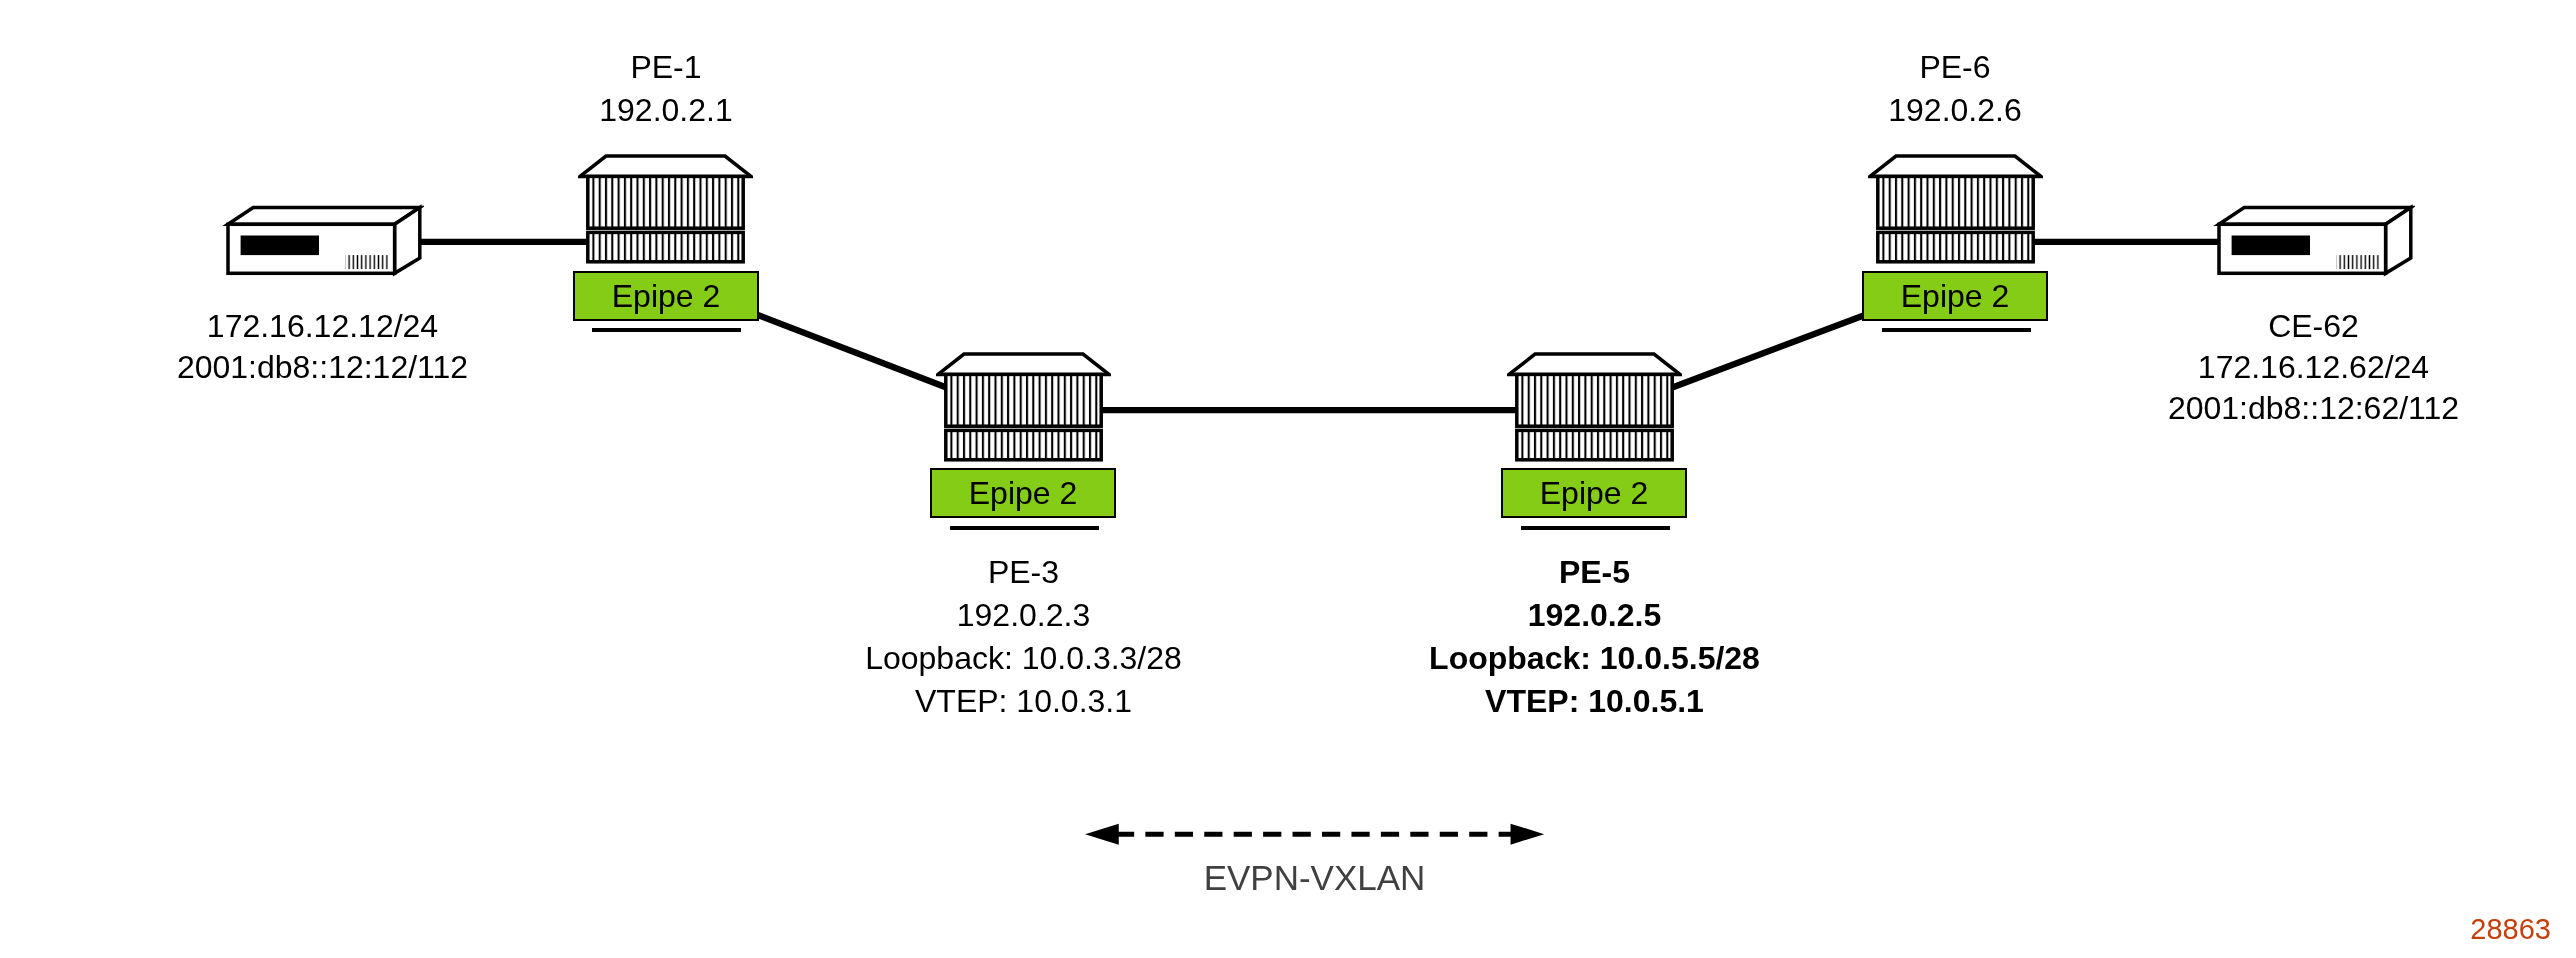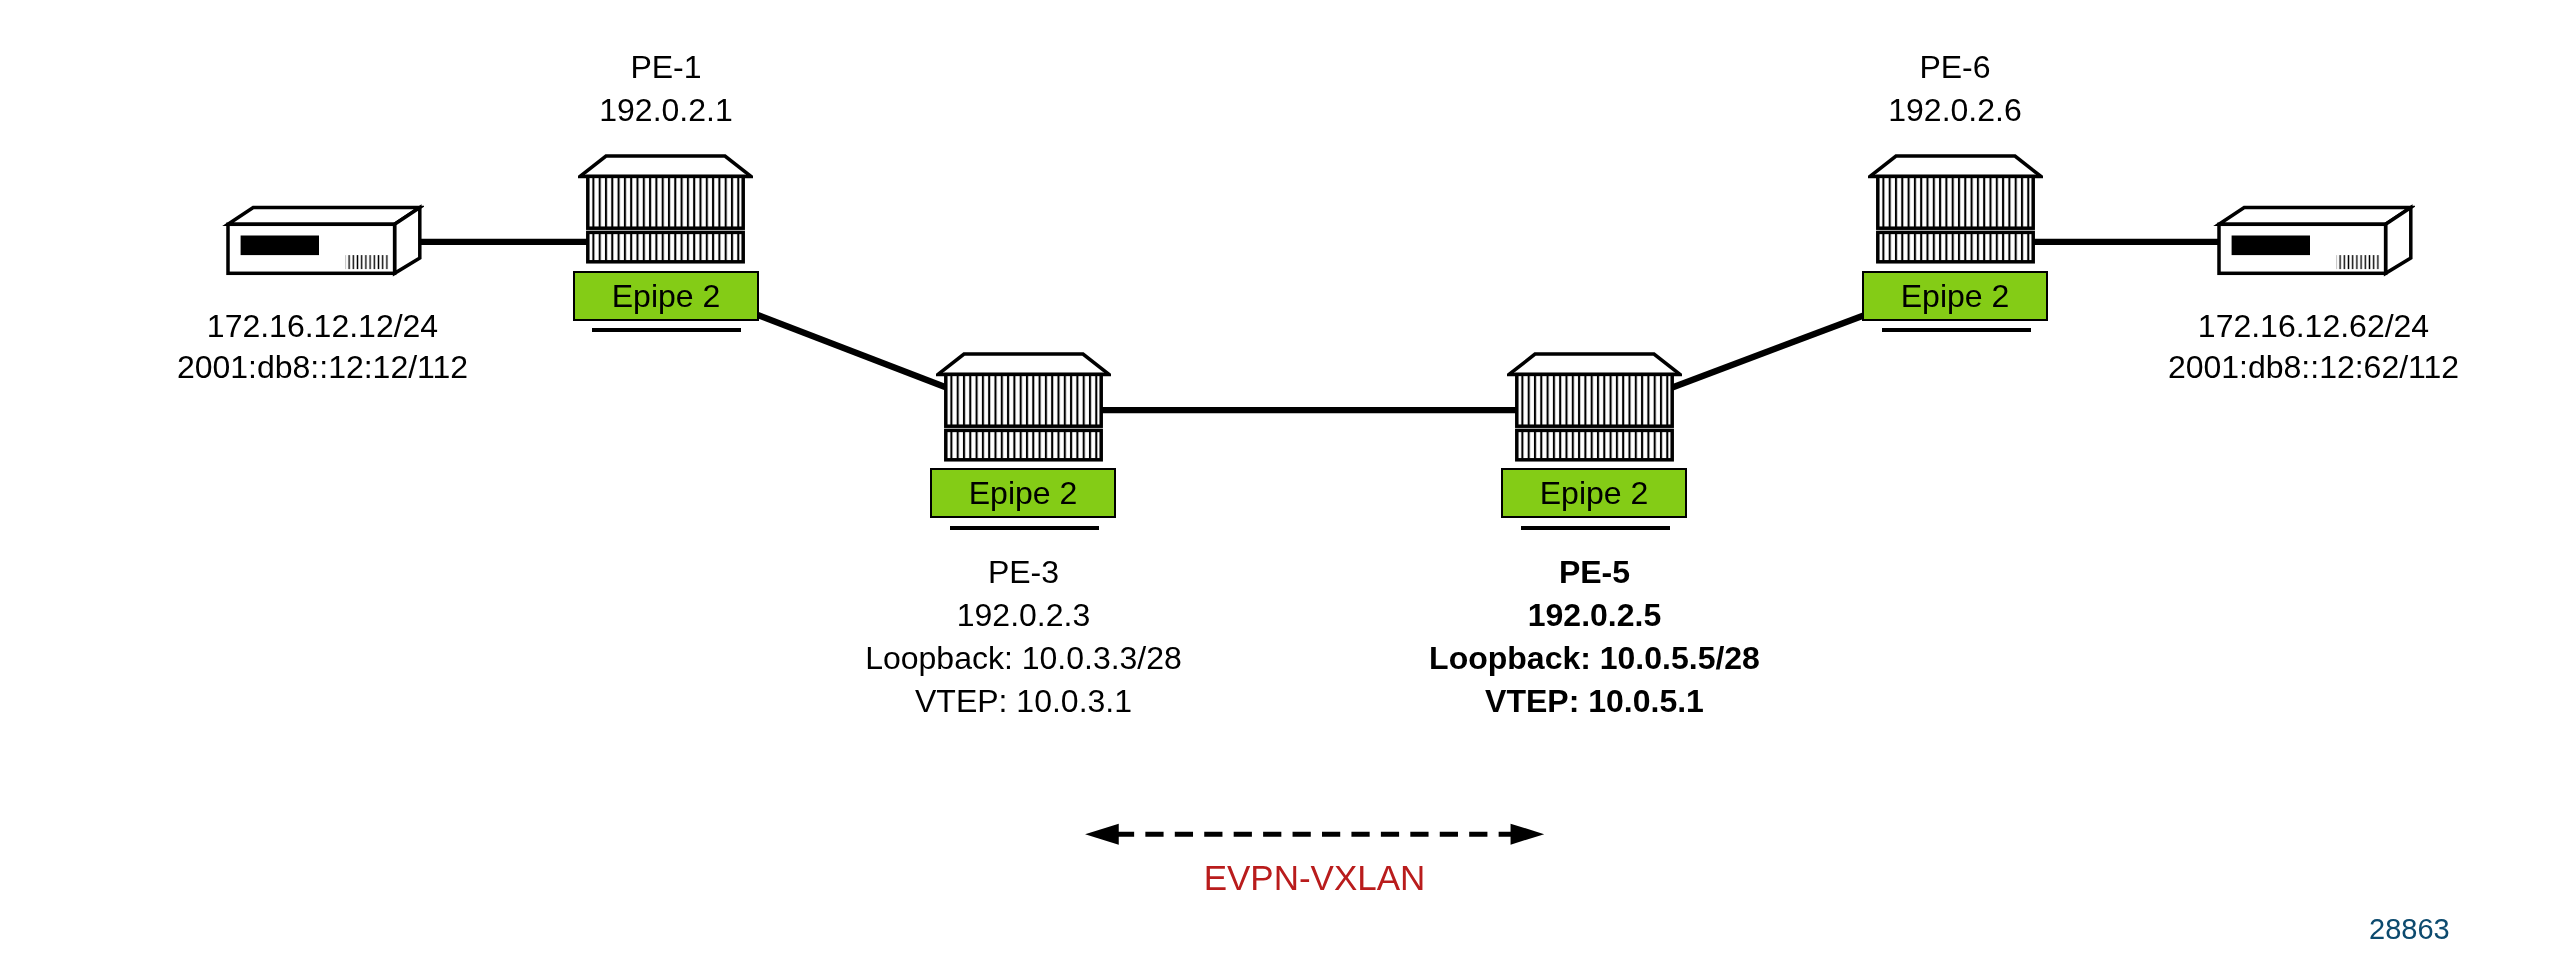--- a/index.html
+++ b/index.html
@@ -42,26 +42,27 @@
     width: 149px;
     background: #000000;
     z-index: 3;
   }
   .icon-layer { z-index: 2; }
   #links { z-index: 1; left: 0; top: 0; }
   .evpn-label {
     position: absolute;
     text-align: center;
     font-size: 35px;
-    color: #b91c1c;
+    color: #404040;
   }
   .fig-num {
     position: absolute;
     font-size: 29px;
-    color: #0c4a6e;
+    color: #c2410c;
+    text-align: right;
   }
   svg { display: block; }
 </style>
 </head>
 <body>
 
 <div id="canvas">
 
   <svg id="links" class="abs" width="2576" height="959" viewBox="0 0 3675 1368">
     <defs>
@@ -164,20 +165,21 @@
 
   <div class="abs icon-layer" style="left:0;top:0;width:0;height:0;">
     <svg class="abs" style="left:2212px;top:203px;" width="203" height="79" viewBox="0 0 290 112">
       <polygon points="10,30 46,6 284,6 248,30" fill="#ffffff" stroke="#000000" stroke-width="5"></polygon>
       <polygon points="248,30 284,6 284,78 248,100" fill="#ffffff" stroke="#000000" stroke-width="5"></polygon>
       <rect x="10" y="30" width="238" height="70" fill="#ffffff" stroke="#000000" stroke-width="5"></rect>
       <rect x="28" y="46" width="112" height="28" fill="#000000"></rect>
       <rect x="178" y="74" width="62" height="20" fill="url(#vstripe-fine)" stroke="none"></rect>
     </svg>
     <div class="lbl lbl-tight" style="left:2103px;top:306px;width:421px;">
+      <div>CE-62</div>
       <div>172.16.12.62/24</div>
       <div>2001:db8::12:62/112</div>
     </div>
   </div>
 
   <div class="evpn-label" style="left:1104px;top:858px;width:421px;">EVPN-VXLAN</div>
 
   <div class="fig-num" style="left:2369px;top:913px;width:182px;">28863</div>
 
 </div>

